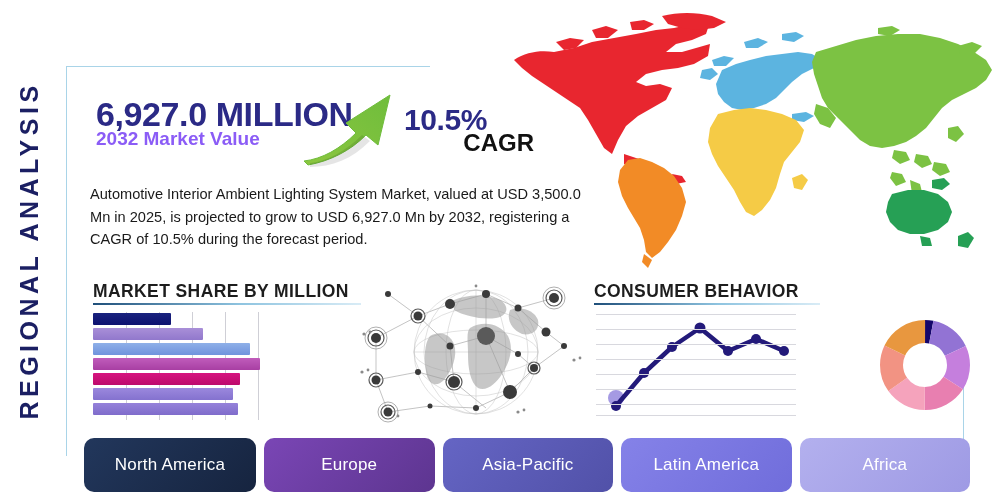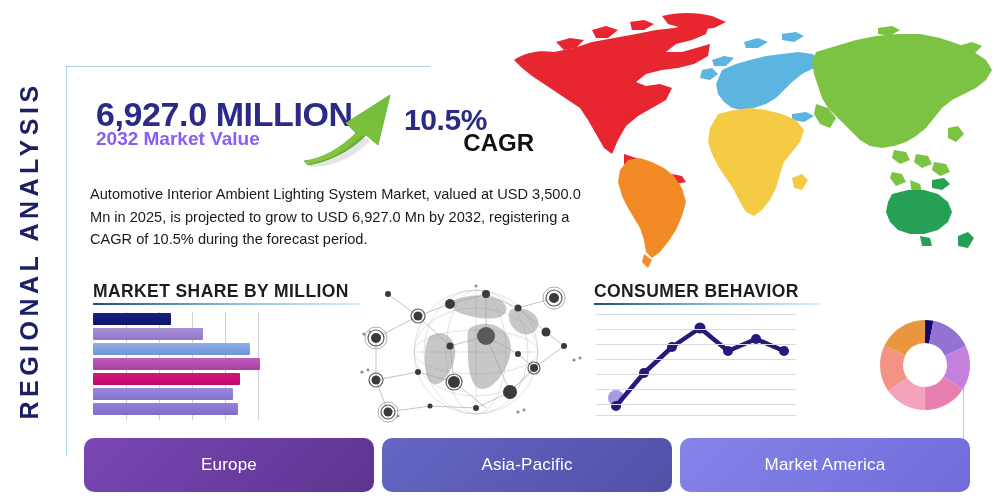--- a/index.html
+++ b/index.html
@@ -378,24 +378,30 @@
 
           <circle r="33.5" stroke="#f29383" stroke-dasharray="35.8 174.7" stroke-dashoffset="-136.9" transform="rotate(-90)"></circle>
 
           <circle r="33.5" stroke="#e8973f" stroke-dasharray="37.9 172.6" stroke-dashoffset="-172.7" transform="rotate(-90)"></circle>
         </g>
       </g>
     </svg>
   </div>
 
   <div class="regions">
+    <div class="region-btn first" style="background:linear-gradient(135deg,#22375c,#16243f);">
+      <span>North America</span>
+    </div>
     <div class="region-btn" style="background:linear-gradient(135deg,#7a46b5,#5d3590);">
       <span>Europe</span>
     </div>
     <div class="region-btn" style="background:linear-gradient(135deg,#6565c4,#5151a8);">
       <span>Asia-Pacific</span>
     </div>
     <div class="region-btn" style="background:linear-gradient(135deg,#8582e8,#706ddb);">
-      <span>Market America</span>
+      <span>Latin America</span>
+    </div>
+    <div class="region-btn" style="background:linear-gradient(135deg,#b3b0ee,#9e9ae4);">
+      <span>Africa</span>
     </div>
   </div>
 
 </div>
 
 </body></html>

